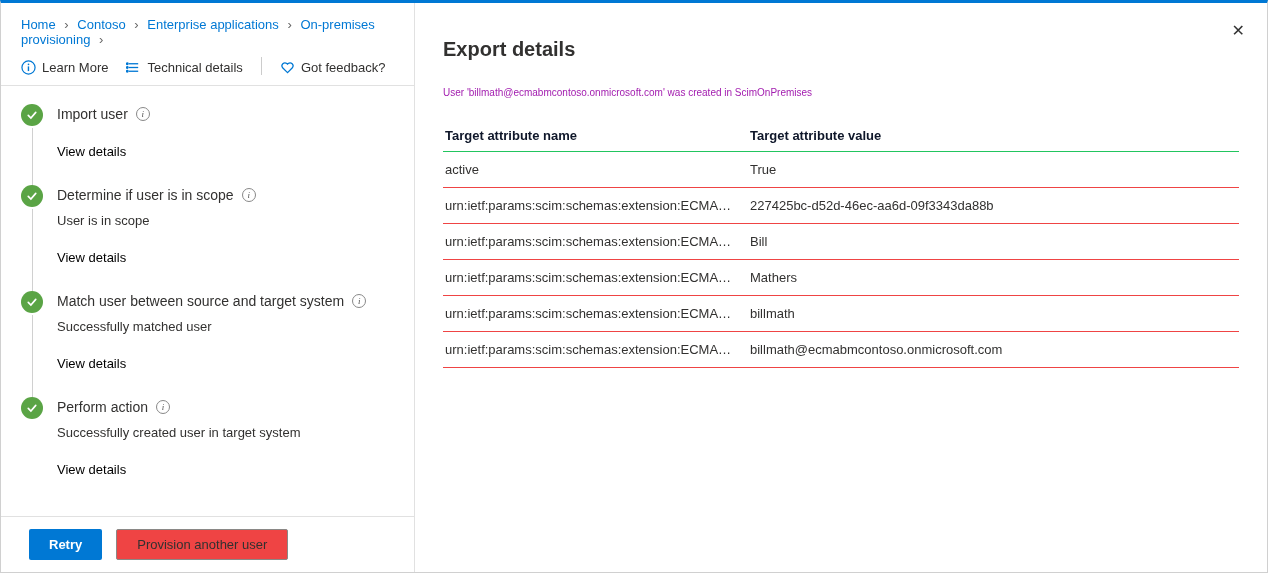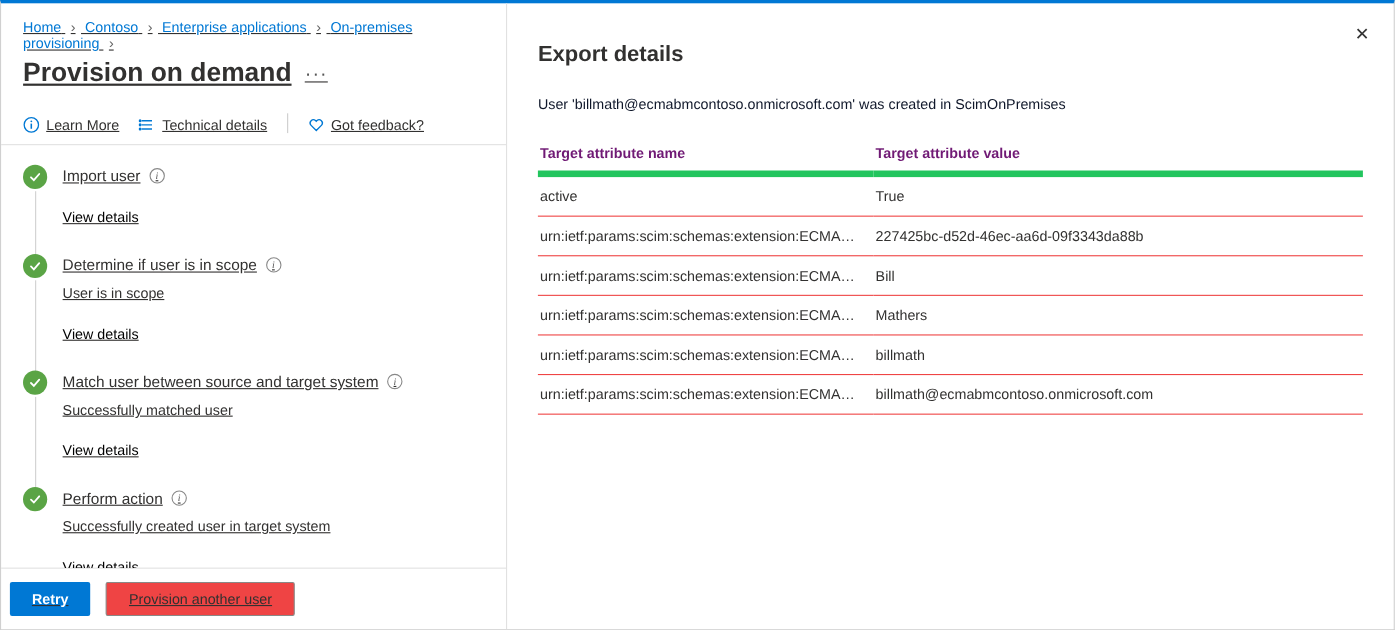--- a/index.html
+++ b/index.html
@@ -9,26 +9,25 @@
       color: #323130;
       background: #fff;
       width: 1268px;
       height: 573px;
       overflow: hidden;
       border: 1px solid #d0d0d0;
       border-top: 3px solid #0078d4;
     }
     .layout { display: flex; height: 100%; }
     .left-pane {
-      width: 460px;
+      width: 414px;
       border-right: 1px solid #e1e1e1;
       display: flex;
       flex-direction: column;
       position: relative;
-      text-decoration: underline;
     }
     .right-pane {
       flex: 1;
       padding: 20px 28px;
       position: relative;
     }
     .breadcrumb {
       padding: 14px 20px 2px 20px;
       font-size: 13px;
       color: #0078d4;
@@ -102,45 +101,45 @@
     .step-title { font-size: 14px; color:#323130; }
     .info-dot {
       width:14px; height:14px; border:1px solid #888; border-radius:50%;
       display:inline-flex; align-items:center; justify-content:center;
       font-size:9px; color:#555; font-style: italic; font-family: serif; cursor:pointer;
     }
     .step-desc { margin-top: 10px; color:#323130; font-size:13px; }
     .step-link { margin-top: 22px; color:#000000; font-size:13px; cursor:pointer; }
     .footer {
       border-top: 1px solid #e1e1e1;
-      padding: 12px 8px;
+      padding: 12px 28px;
       display:flex; gap:14px;
     }
     .btn-primary {
       background:#0078d4; color:#fff; border:none; padding:7px 20px;
       font-size:13px; border-radius:2px; cursor:pointer; font-weight:600;
     }
     .btn-secondary {
       background:#ef4444; color:#323130; border:1px solid #8a8886; padding:7px 20px;
       font-size:13px; border-radius:2px; cursor:pointer;
     }
     .right-close {
       position:absolute; top:18px; right:22px;
       font-size:16px; color:#333; cursor:pointer; background:none; border:none;
       font-family: Arial, sans-serif;
     }
     .right-title {
       font-size:20px; font-weight:600; color:#323130; margin-bottom:26px; margin-top:15px;
     }
-    .right-desc { font-size:13px; color:#0f172a; margin-bottom:22px; }
+    .right-desc { font-size:10px; color:#a21caf; margin-bottom:22px; }
     table.attrs { width:100%; border-collapse: collapse; }
     table.attrs th {
       text-align:left; font-size:13px; font-weight:600;
-      padding: 8px 10px 8px 2px; border-bottom:6px solid #22c55e;
-      color:#701a75;
+      padding: 8px 10px 8px 2px; border-bottom:1px solid #22c55e;
+      color:#0f172a;
     }
     table.attrs td {
       font-size:13px; padding: 10px 10px 10px 2px;
       border-bottom:1px solid #ef4444; color:#323130;
       white-space: nowrap; overflow:hidden; text-overflow: ellipsis;
       max-width: 300px;
     }
     table.attrs td:first-child { width: 305px; max-width:305px; }
   </style>
 </head>
@@ -153,24 +152,20 @@
       <span>Home</span>
       <span class="sep">›</span>
       <span>Contoso</span>
       <span class="sep">›</span>
       <span>Enterprise applications</span>
       <span class="sep">›</span>
       <span>On-premises provisioning</span>
       <span class="sep">›</span>
     </div>
 
-    <div class="page-title-row">
-      <h1 class="page-title">Provision on demand</h1>
-      <span class="title-more">···</span>
-    </div>
 
     <div class="toolbar">
       <div class="toolbar-item">
         <span class="icon icon-blue">
           <svg width="15" height="15" viewBox="0 0 16 16">
               <circle cx="8" cy="8" r="7" fill="none" stroke="#0078d4" stroke-width="1.3"></circle>
               <rect x="7.2" y="6.8" width="1.5" height="5" fill="#0078d4"></rect>
               <circle cx="8" cy="4.6" r="0.9" fill="#0078d4"></circle>
             </svg>
         </span>

